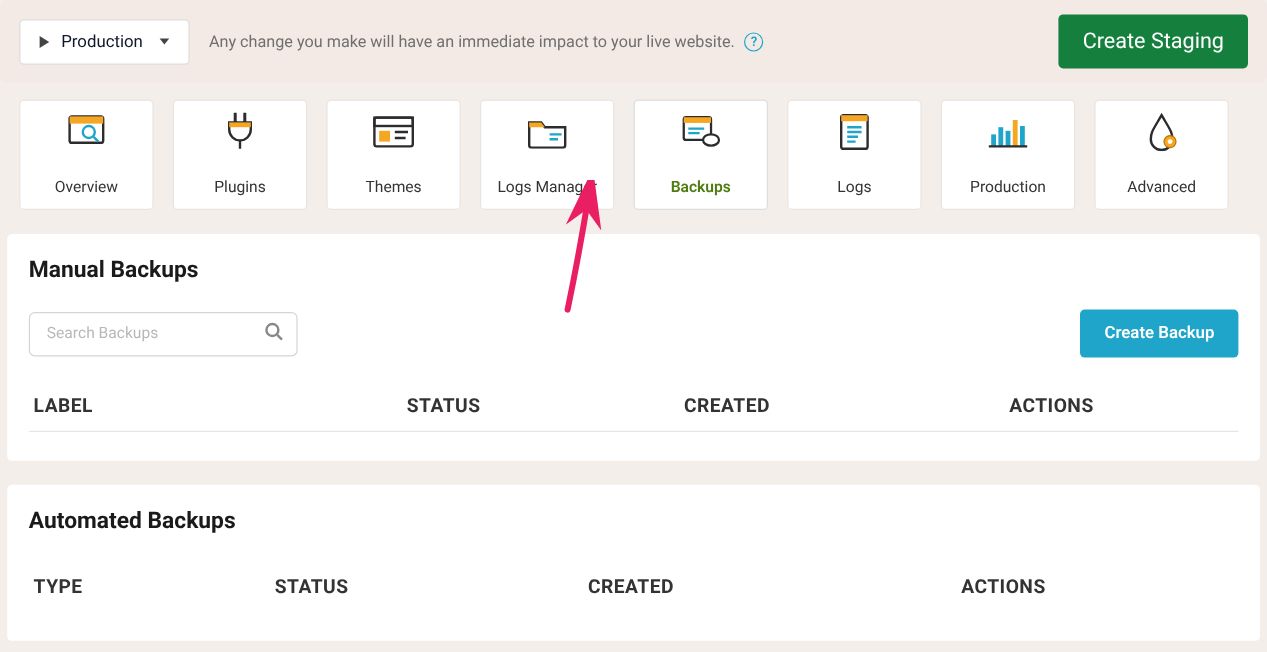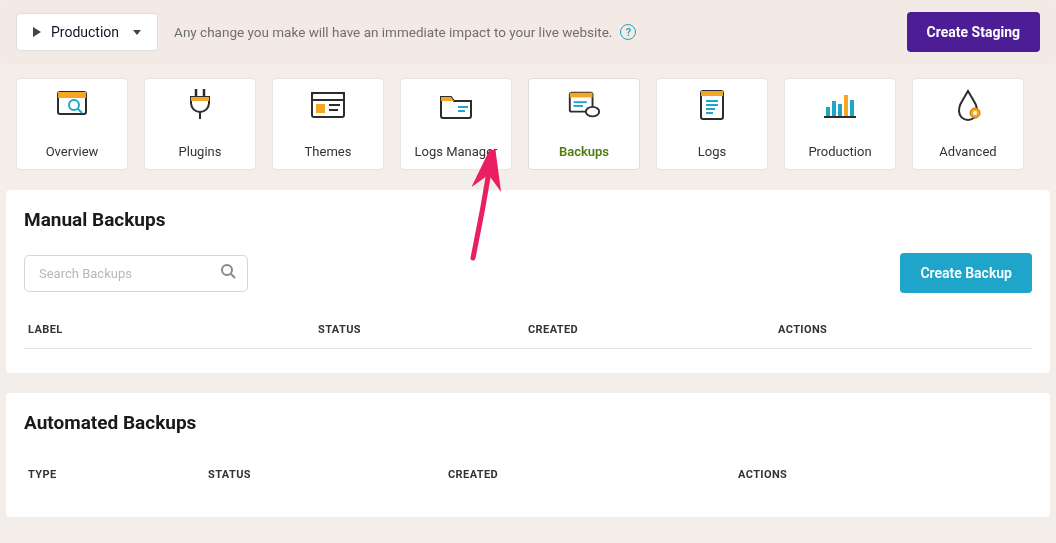--- a/index.html
+++ b/index.html
@@ -4,40 +4,40 @@
 <style>
   * { box-sizing: border-box; margin: 0; padding: 0; font-family: -apple-system, BlinkMacSystemFont, "Segoe UI", Roboto, Arial, sans-serif; }
   body { background: #f4eeea; width: 1056px; height: 543px; overflow: hidden; }
   
   .top-bar { display: flex; align-items: center; padding: 12px 16px; background: #f4eae5; border-radius: 6px; margin: 0 0 14px 0; }
   .env-btn { display: inline-flex; align-items: center; gap: 10px; background: #fff; border: 1px solid #ddd; border-radius: 4px; padding: 10px 16px; cursor: pointer; font-size: 14px; color: #0f172a; }
   .env-btn .play { width: 0; height: 0; border-left: 8px solid #444; border-top: 5px solid transparent; border-bottom: 5px solid transparent; }
   .env-btn .caret { width: 0; height: 0; border-left: 4px solid transparent; border-right: 4px solid transparent; border-top: 5px solid #444; margin-left: 4px; }
   .top-msg { margin-left: 16px; color: #6f6f6f; font-size: 13.5px; display: flex; align-items: flex-end; gap: 8px; }
   .help-icon { color: #1ea5c9; border: 1.5px solid #1ea5c9; border-radius: 50%; width: 16px; height: 16px; display: inline-flex; align-items: center; justify-content: center; font-size: 11px; font-weight: 600; }
-  .create-staging { margin-left: auto; background: #4c1d95; color: #fff; border: none; border-radius: 4px; padding: 12px 20px; font-size: 14px; font-weight: 700; cursor: pointer; }
+  .create-staging { margin-left: auto; background: #15803d; color: #fff; border: none; border-radius: 4px; padding: 12px 20px; font-size: 18px; font-weight: 400; cursor: pointer; }
 
   .tabs { display: flex; gap: 16px; padding: 0 0 20px 16px; }
   .tab-card { background: #fff; border: 1px solid #e9e4e0; border-radius: 4px; width: 112px; height: 92px; display: flex; flex-direction: column; align-items: center; justify-content: center; gap: 24px; cursor: pointer; font-size: 13px; color: #333; }
   .tab-card:first-child { margin-left: 0; }
   .tab-card.active { border-color: #ddd; }
   .tab-card.active .tab-label { color: #4d7c0f; font-weight: 600; }
   .tab-icon { width: 36px; height: 30px; display: flex; align-items: center; justify-content: center; }
   
   .panel { background: #fff; border-radius: 4px; margin: 0 6px 20px 6px; padding: 18px 18px 24px 18px; position: relative; }
   .panel-title { font-size: 19px; font-weight: 700; color: #1a1a1a; margin-bottom: 22px; }
   
   .search-row { display: flex; align-items: center; gap: 28px; margin-bottom: 18px; }
   .search-wrap { position: relative; width: 224px; }
   .search-input { width: 100%; border: 1px solid #d5d5d5; border-radius: 5px; padding: 10px 36px 10px 14px; font-size: 13px; color: #555; }
   .search-input::placeholder { color: #b8b8b8; }
   .search-icon { position: absolute; right: 12px; top: 50%; transform: translateY(-50%); color: #888; }
   .create-backup { margin-left: auto; background: #1ea5c9; color: #fff; border: none; border-radius: 4px; padding: 12px 20px; font-size: 14px; font-weight: 600; cursor: pointer; }
   
-  .table-head { display: flex; border-bottom: 1px solid #e6e6e6; padding: 12px 4px; font-size: 11px; font-weight: 700; letter-spacing: 0.4px; color: #333; }
+  .table-head { display: flex; border-bottom: 1px solid #e6e6e6; padding: 12px 4px; font-size: 16px; font-weight: 700; letter-spacing: 0.4px; color: #333; gap: 21px; }
   .col { flex: 1; }
   .col-label { flex: 0 0 29%; }
   .col-status { flex: 0 0 21%; }
   .col-created { flex: 0 0 25%; }
   .col-actions { flex: 0 0 25%; }
 
   .a-col-type { flex: 0 0 18%; }
   .a-col-status { flex: 0 0 24%; }
   .a-col-created { flex: 0 0 29%; }
   .a-col-actions { flex: 0 0 29%; }

